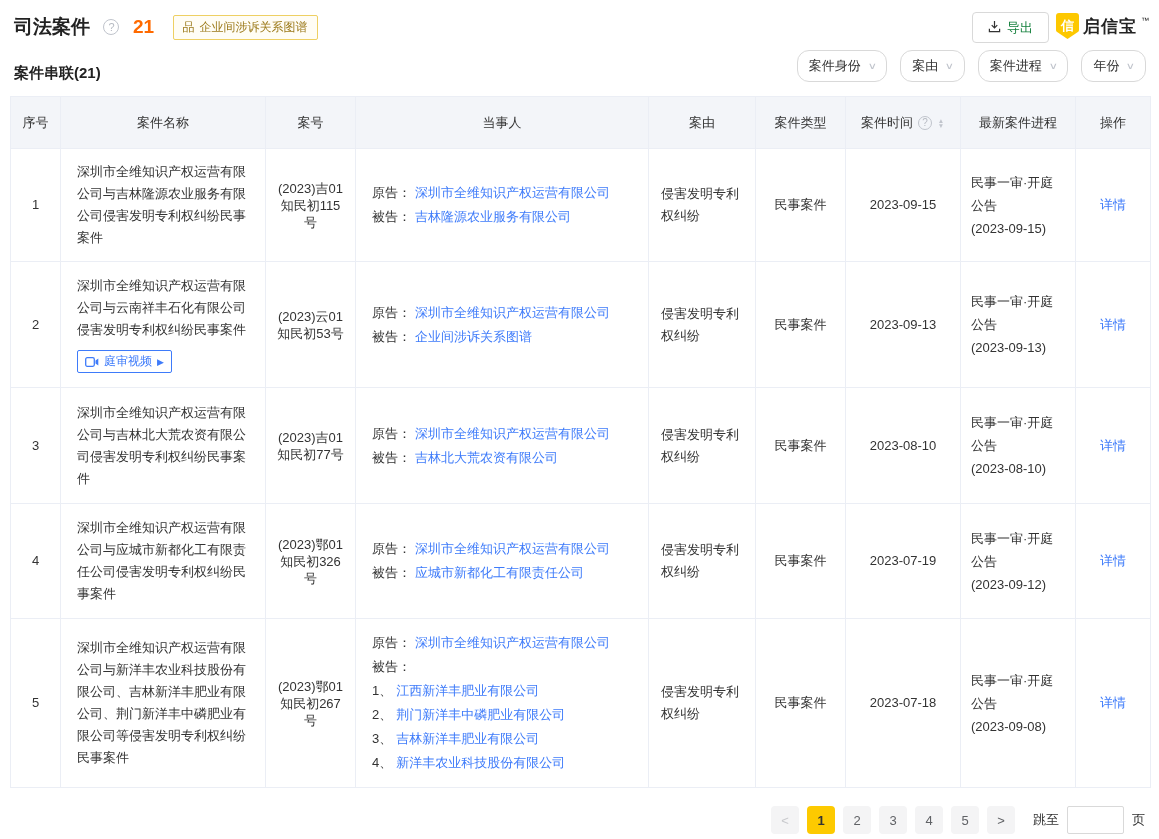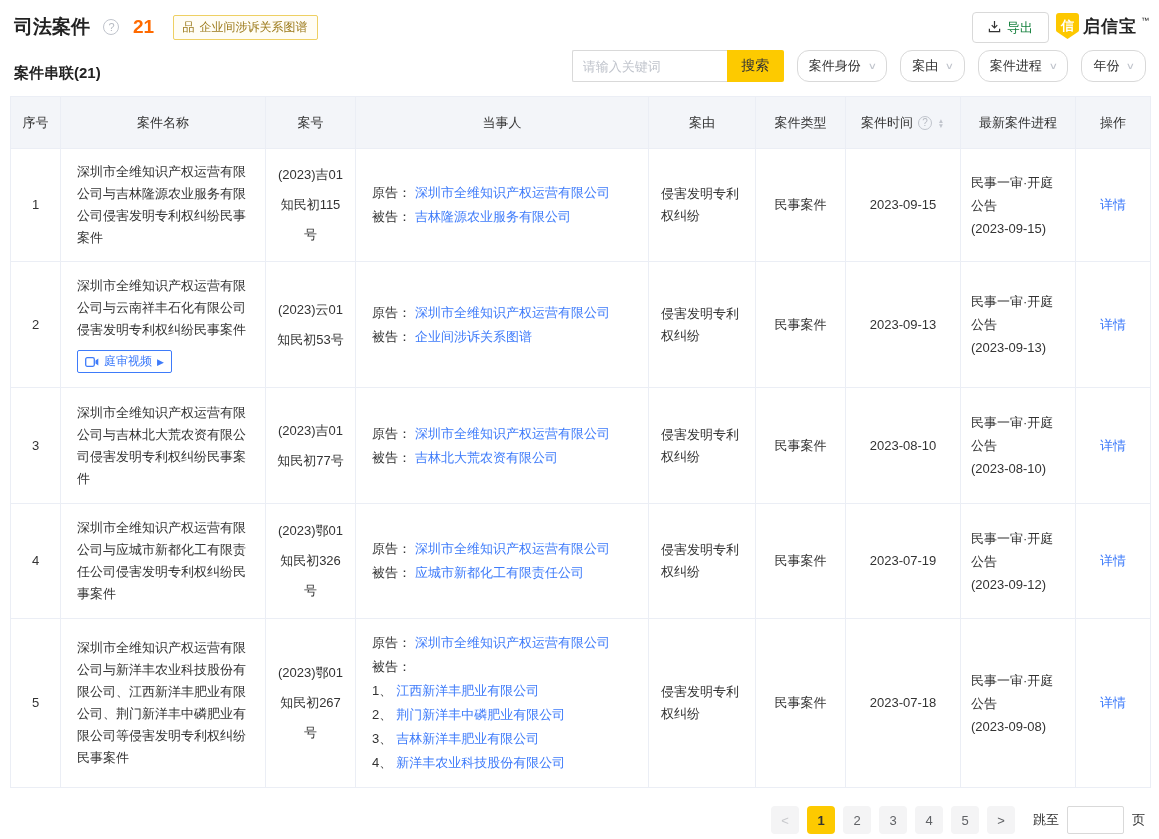--- a/index.html
+++ b/index.html
@@ -29,21 +29,21 @@
   .dd { display:inline-flex; align-items:center; gap:8px; height:32px; border:1px solid #d9d9d9; border-radius:12px; background:#fff; padding:0 11px; font-size:13px; color:#333; margin-left:13px; cursor:pointer; }
   .caret { color:#c0c4cc; font-size:9px; transform:scaleX(1.4); }
 
   
   table { border-collapse:collapse; table-layout:fixed; width:1140px; margin-left:10px; }
   th,td { border:1px solid #ebeef5; font-size:13px; vertical-align:middle; }
   thead th { height:52px; background:#f3f5f9; color:#333; font-weight:normal; text-align:center; }
   td { color:#333; line-height:22px; padding:12px 0; }
   .c-idx { text-align:center; }
   .c-name { text-align:left; padding:12px 16px; }
-  .c-caseno { text-align:center; padding:0 10px; line-height:30px; }
+  .c-caseno { text-align:center; padding:0 10px; line-height:17px; }
   .c-parties { text-align:left; padding:12px 16px; }
   .c-cause { text-align:left; padding:10px 12px;margin-left:8px; }
   .c-type { text-align:center; }
   .c-date { text-align:center; }
   .c-prog { text-align:left; padding:10px 10px; line-height:23px; }
   .c-act { text-align:center; }
   a.lnk { color:#3e7bfa; text-decoration:none; cursor:pointer; }
   .party-line { line-height:24px; }
   .party-label { color:#333; margin-right:4px; }
   .th-time { display:inline-flex; align-items:center; gap:5px; justify-content:center; }
@@ -87,24 +87,20 @@
   <div class="brand">
     <span class="brand-shield">信</span>
     <span class="brand-name">启信宝</span>
     <span class="brand-tm">™</span>
   </div>
 </div>
 
 <div class="section-row">
   <span class="section-title">案件串联(21)</span>
   <div class="filters">
-    <div class="search-box">
-      <input class="search-input" placeholder="请输入关键词" style="">
-      <button class="search-btn">搜索</button>
-    </div>
     <button class="dd">
       <span>案件身份</span>
       <span class="caret">∨</span>
     </button>
     <button class="dd">
       <span>案由</span>
       <span class="caret">∨</span>
     </button>
     <button class="dd">
       <span>案件进程</span>
@@ -232,21 +228,21 @@
       <td class="c-date">2023-07-19</td>
       <td class="c-prog">
         <div>民事一审·开庭公告</div>
         <div>(2023-09-12)</div>
       </td>
       <td class="c-act"><a class="lnk">详情</a></td>
     </tr>
 
     <tr style="height:155px">
       <td class="c-idx">5</td>
-      <td class="c-name">深圳市全维知识产权运营有限公司与新洋丰农业科技股份有限公司、江西新洋丰肥业有限公司、荆门新洋丰中磷肥业有限公司等侵害发明专利权纠纷民事案件</td>
+      <td class="c-name">深圳市全维知识产权运营有限公司与新洋丰农业科技股份有限公司、吉林新洋丰肥业有限公司、荆门新洋丰中磷肥业有限公司等侵害发明专利权纠纷民事案件</td>
       <td class="c-caseno">(2023)鄂01知民初267号</td>
       <td class="c-parties">
         <div class="party-line"><span class="party-label">原告：</span><a class="lnk">深圳市全维知识产权运营有限公司</a></div>
         <div class="party-line"><span class="party-label">被告：</span></div>
         <div class="party-line"><span class="party-label">1、</span><a class="lnk">江西新洋丰肥业有限公司</a></div>
         <div class="party-line"><span class="party-label">2、</span><a class="lnk">荆门新洋丰中磷肥业有限公司</a></div>
         <div class="party-line"><span class="party-label">3、</span><a class="lnk">吉林新洋丰肥业有限公司</a></div>
         <div class="party-line"><span class="party-label">4、</span><a class="lnk">新洋丰农业科技股份有限公司</a></div>
       </td>
       <td class="c-cause">侵害发明专利权纠纷</td>

